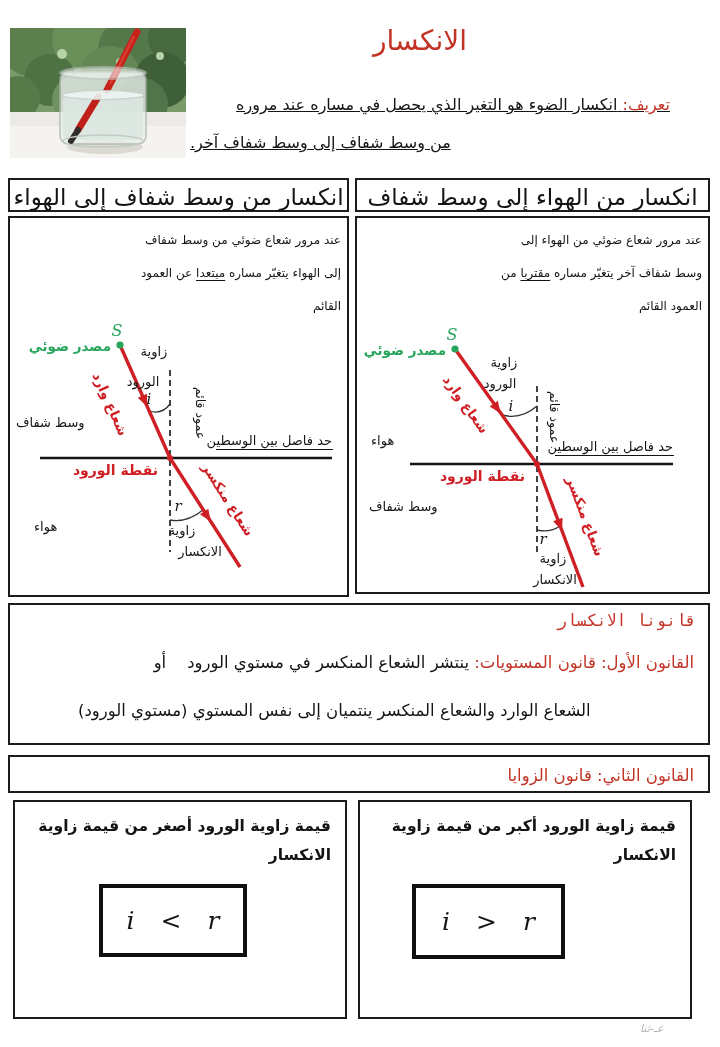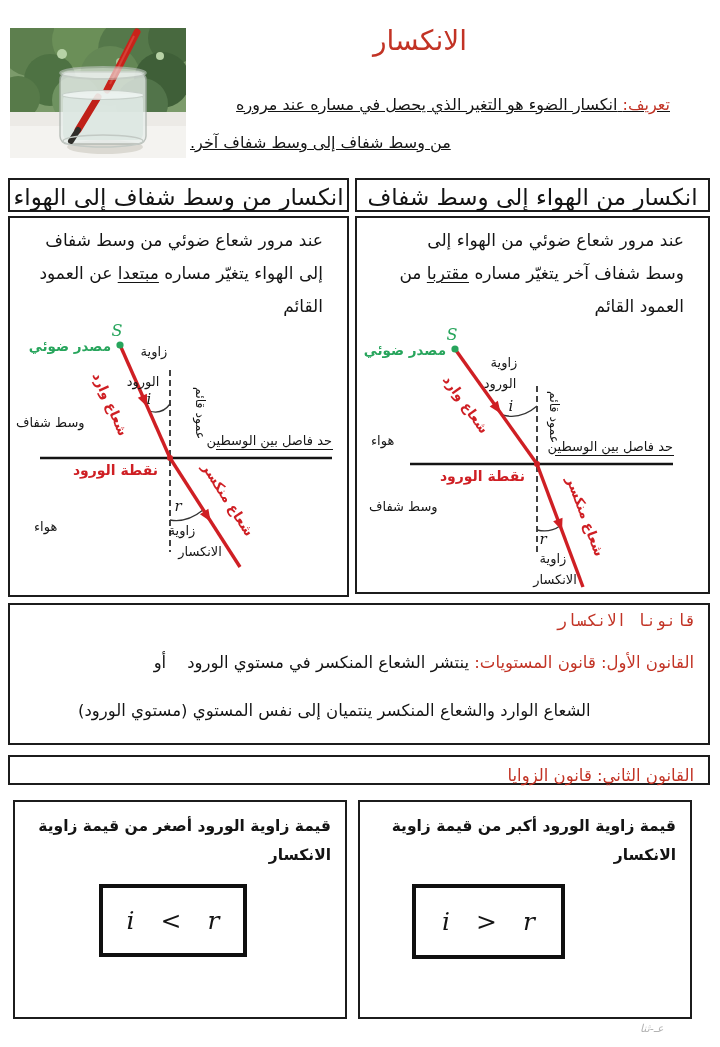--- a/index.html
+++ b/index.html
@@ -10,22 +10,22 @@
 
   .title{left:220px;top:24px;width:400px;text-align:center;
          font-size:28px;color:#c23325;}
   .definition{left:190px;top:86px;width:480px;font-size:16px;line-height:38px;text-decoration:underline;}
   .def-line1{direction:rtl;text-align:right;white-space:nowrap;}
   .def-line2{direction:rtl;text-align:left;white-space:nowrap;}
   .red-label{color:#c23325;}
 
   .cell{position:absolute;border:2px solid #1c1c1c;box-sizing:border-box;background:#fff;}
   .hdr{font-size:23px;text-align:center;line-height:30px;padding-top:2px;direction:rtl;}
-  .desc{position:absolute;top:6px;right:0;left:0;font-size:17px;line-height:33px;
-        direction:rtl;text-align:right;padding:0 24px;}
+  .desc{position:absolute;top:6px;right:0;left:0;font-size:12px;line-height:33px;
+        direction:rtl;text-align:right;padding:0 6px;}
   .desc u{text-underline-offset:3px;}
 
   .diagram{position:absolute;left:0;top:96px;}
   svg text{font-family:"DejaVu Sans",sans-serif;}
   .dl{font-size:13px;fill:#161616;}
   .dl-sm{font-size:12.5px;fill:#161616;}
   .dl-red{font-size:13.5px;font-weight:bold;fill:#cf1f24;}
   .dl-green{font-size:13.5px;font-weight:bold;fill:#27a55c;}
   .sym{font-family:"DejaVu Serif",serif;font-style:italic;font-size:15px;fill:#161616;}
   .s-letter{font-family:"DejaVu Serif",serif;font-style:italic;font-size:16px;fill:#27a55c;}
@@ -163,21 +163,21 @@
       <text x="190" y="242" text-anchor="middle" class="dl">الانكسار</text>
     </svg>
   </div>
 
   <div class="laws-box" style="left:8px;top:603px;width:702px;height:142px;">
     <div class="laws-title">قانونا الانكسار</div>
     <div class="law1-line"><span class="red-label">القانون الأول: قانون المستويات:</span><span> ينتشر الشعاع المنكسر في مستوي الورود &nbsp;&nbsp; أو</span></div>
     <div class="law1-cont">الشعاع الوارد والشعاع المنكسر ينتميان إلى نفس المستوي (مستوي الورود)</div>
   </div>
 
-  <div class="laws-box" style="left:8px;top:755px;width:702px;height:30px;">
+  <div class="laws-box" style="left:8px;top:755px;width:702px;height:38px;">
     <div class="law2-line">القانون الثاني: قانون الزوايا</div>
   </div>
 
   <div class="cell" style="left:358px;top:800px;width:334px;height:219px;">
     <div class="concl-text">
       <div class="nowrap">قيمة زاوية الورود أكبر من قيمة زاوية</div>
       <div class="nowrap">الانكسار</div>
     </div>
     <div class="formula-box" style="left:52px;top:82px;width:153px;height:75px;">
       <span>i</span>

